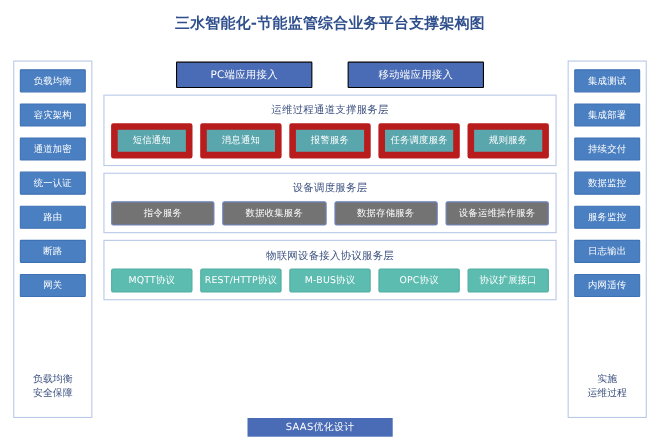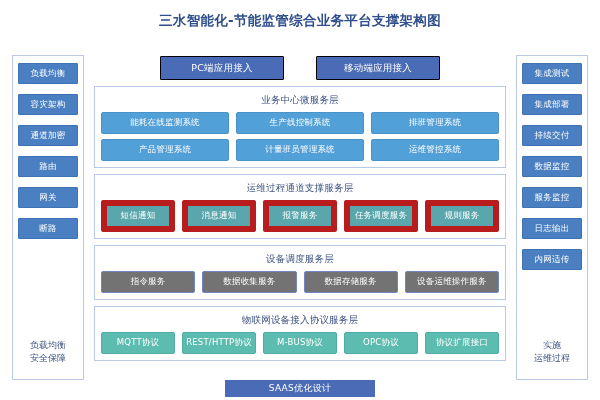--- a/index.html
+++ b/index.html
@@ -147,21 +147,21 @@
   .c-blue  { background: #52a0d8; border: 1px solid #4a93c9; }
   .c-teal  { background: #5aa6ad; border: 6px solid #b91c1c; }
   .c-slate { background: #737373; border: 1px solid #6e86c1; }
   .c-mint  { background: #5cbcb0; border: 1px solid #51ada1; }
 
   
   .bottom-banner {
     position: absolute;
     top: 380px;
     left: 225px;
-    width: 150px;
+    width: 132px;
     height: 17px;
     background: #4a6bb5;
     color: #ffffff;
     font-size: 9px;
     display: flex;
     align-items: center;
     justify-content: center;
     letter-spacing: 0.3px;
   }
 </style>
@@ -174,23 +174,24 @@
 
   <div class="entry-row">
     <div class="entry-btn">PC端应用接入</div>
     <div class="entry-btn">移动端应用接入</div>
   </div>
 
   <div class="side-col side-left">
     <div class="side-btn">负载均衡</div>
     <div class="side-btn">容灾架构</div>
     <div class="side-btn">通道加密</div>
+    <div class="side-btn">统一认证</div>
     <div class="side-btn">路由</div>
+    <div class="side-btn">断路</div>
     <div class="side-btn">网关</div>
-    <div class="side-btn">断路</div>
     <div class="side-caption">
       <div>负载均衡</div>
       <div>安全保障</div>
     </div>
   </div>
 
   <div class="side-col side-right">
     <div class="side-btn">集成测试</div>
     <div class="side-btn">集成部署</div>
     <div class="side-btn">持续交付</div>
@@ -199,35 +200,20 @@
     <div class="side-btn">日志输出</div>
     <div class="side-btn">内网适传</div>
     <div class="side-caption">
       <div>实施</div>
       <div>运维过程</div>
     </div>
   </div>
 
   <div class="center">
 
-    <div class="layer">
-      <div class="layer-title">业务中心微服务层</div>
-      <div class="layer-rows">
-        <div class="layer-row">
-          <div class="node c-blue">能耗在线监测系统</div>
-          <div class="node c-blue">生产线控制系统</div>
-          <div class="node c-blue">排班管理系统</div>
-        </div>
-        <div class="layer-row">
-          <div class="node c-blue">产品管理系统</div>
-          <div class="node c-blue">计量班员管理系统</div>
-          <div class="node c-blue">运维管控系统</div>
-        </div>
-      </div>
-    </div>
 
     <div class="layer">
       <div class="layer-title">运维过程通道支撑服务层</div>
       <div class="layer-rows">
         <div class="layer-row">
           <div class="node c-teal">短信通知</div>
           <div class="node c-teal">消息通知</div>
           <div class="node c-teal">报警服务</div>
           <div class="node c-teal">任务调度服务</div>
           <div class="node c-teal">规则服务</div>

